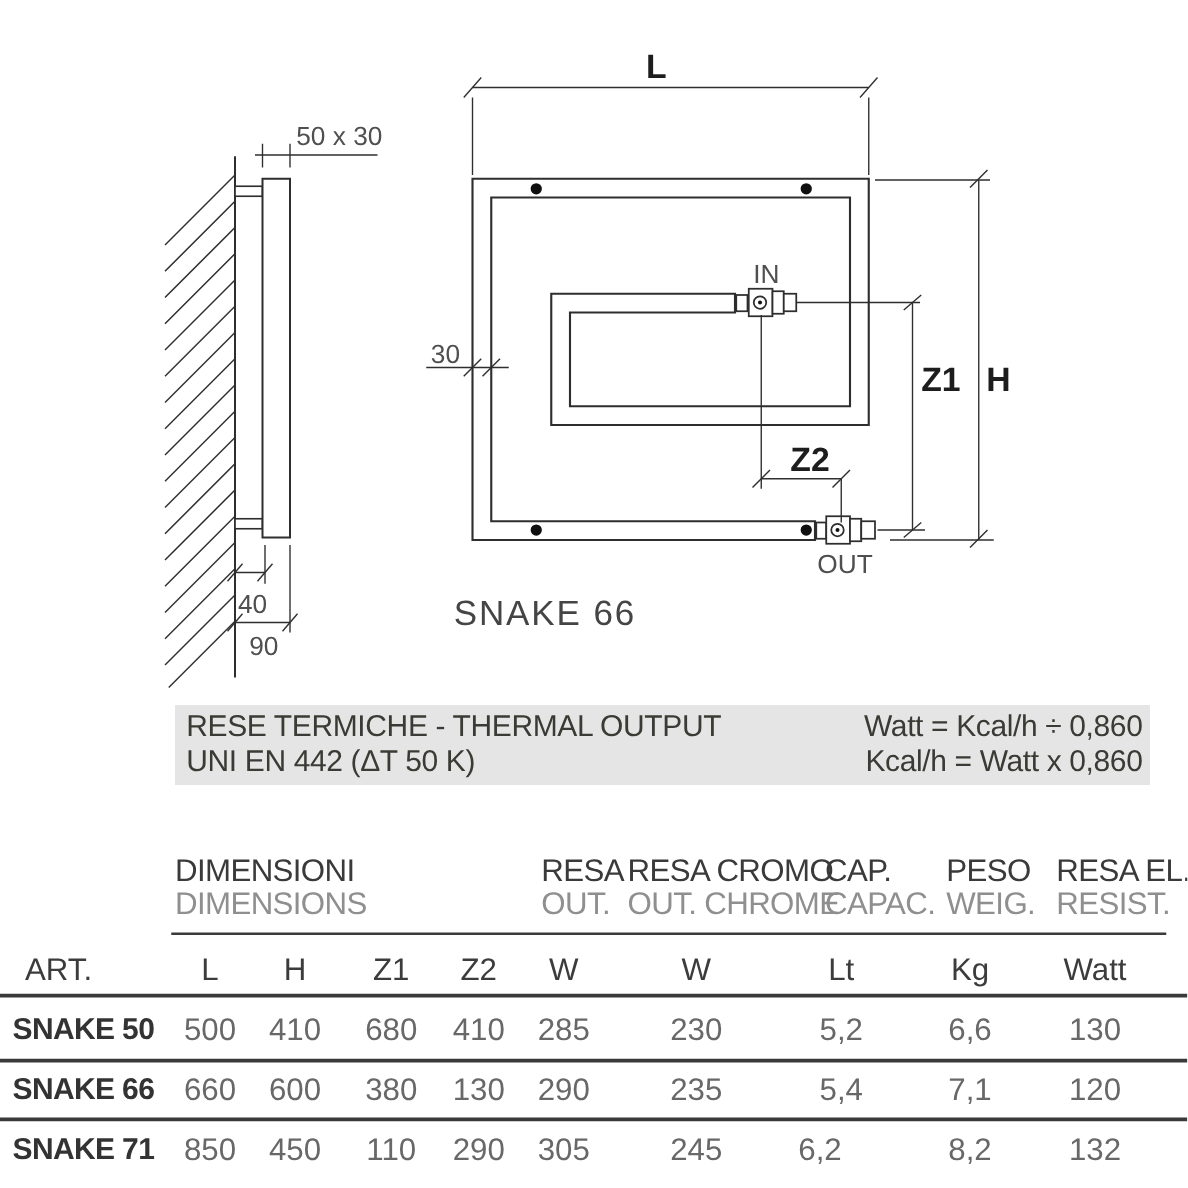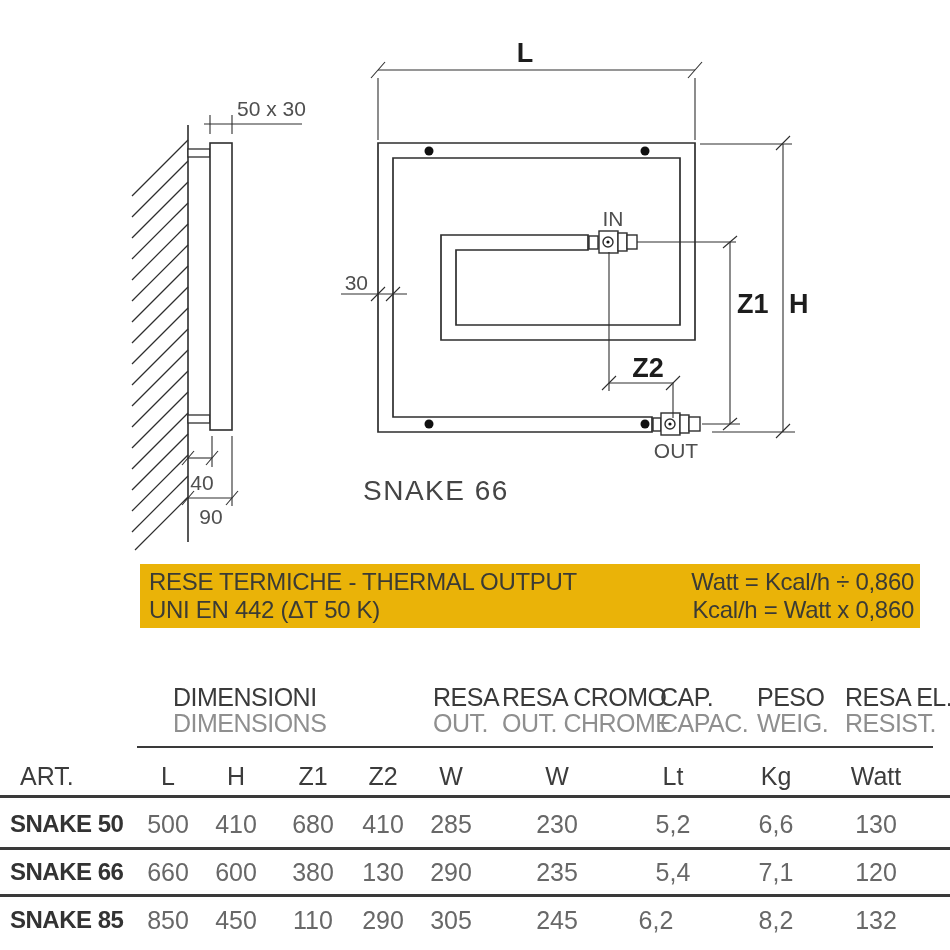--- a/index.html
+++ b/index.html
@@ -5,21 +5,21 @@
   html,body{margin:0;padding:0;background:#fff;}
   .page{position:relative;width:950px;height:950px;background:#ffffff;overflow:hidden;
         font-family:"Liberation Sans",sans-serif;}
   
   .drawing{position:absolute;left:0;top:0;}
   .drawing text{font-family:"Liberation Sans",sans-serif;}
   .dim-label{font-size:21px;fill:#4f4f4f;}
   .dim-letter{font-size:27px;font-weight:bold;fill:#1d1d1d;}
   .caption{font-size:28px;fill:#454545;letter-spacing:1.5px;}
   
-  .banner{position:absolute;left:140px;top:564px;width:780px;height:64px;background:#eab308;}
+  .banner{position:absolute;left:140px;top:564px;width:780px;height:64px;background:#e5e5e5;}
   .banner-left{position:absolute;left:9px;top:4px;font-size:24px;line-height:28px;
                color:#3b3b35;letter-spacing:-0.3px;white-space:nowrap;}
   .banner-right{position:absolute;right:6px;top:4px;font-size:24px;line-height:28px;
                 color:#3b3b35;text-align:right;letter-spacing:-0.3px;white-space:nowrap;}
   
   .tbl{position:absolute;left:0;top:0;width:950px;height:950px;color:#3c3c3c;}
   .grp{position:absolute;white-space:nowrap;}
   .it-label{display:block;font-size:25px;letter-spacing:-0.5px;color:#3a3a3a;line-height:26px;}
   .en-label{display:block;font-size:25px;letter-spacing:-0.5px;color:#8f8f8f;line-height:26px;}
   .colhead{position:absolute;transform:translateX(-50%);font-size:25px;color:#3c3c3c;white-space:nowrap;}
@@ -170,21 +170,21 @@
       <div>UNI EN 442 (ΔT 50 K)</div>
     </div>
     <div class="banner-right">
       <div>Watt = Kcal/h ÷ 0,860</div>
       <div>Kcal/h = Watt x 0,860</div>
     </div>
   </div>
 
   <div class="tbl">
 
-    <div class="grp" style="left:140px;top:684px;margin-left:33px;">
+    <div class="grp" style="left:140px;top:684px;">
       <span class="it-label">DIMENSIONI</span>
       <span class="en-label">DIMENSIONS</span>
     </div>
     <div class="grp" style="left:433px;top:684px;">
       <span class="it-label">RESA</span>
       <span class="en-label">OUT.</span>
     </div>
     <div class="grp" style="left:502px;top:684px;">
       <span class="it-label">RESA CROMO</span>
       <span class="en-label">OUT. CHROME</span>
@@ -239,21 +239,21 @@
       <span class="cellnum" style="left:383px;">130</span>
       <span class="cellnum" style="left:451px;">290</span>
       <span class="cellnum" style="left:557px;">235</span>
       <span class="cellnum" style="left:673px;">5,4</span>
       <span class="cellnum" style="left:776px;">7,1</span>
       <span class="cellnum" style="left:876px;">120</span>
     </div>
     <div class="hline" style="left:0;top:894px;width:950px;height:3px;"></div>
 
     <div class="trow" style="top:906px;">
-      <span class="rowlabel">SNAKE 85</span>
+      <span class="rowlabel">SNAKE 71</span>
       <span class="cellnum" style="left:168px;">850</span>
       <span class="cellnum" style="left:236px;">450</span>
       <span class="cellnum" style="left:313px;">110</span>
       <span class="cellnum" style="left:383px;">290</span>
       <span class="cellnum" style="left:451px;">305</span>
       <span class="cellnum" style="left:557px;">245</span>
       <span class="cellnum" style="left:656px;">6,2</span>
       <span class="cellnum" style="left:776px;">8,2</span>
       <span class="cellnum" style="left:876px;">132</span>
     </div>

